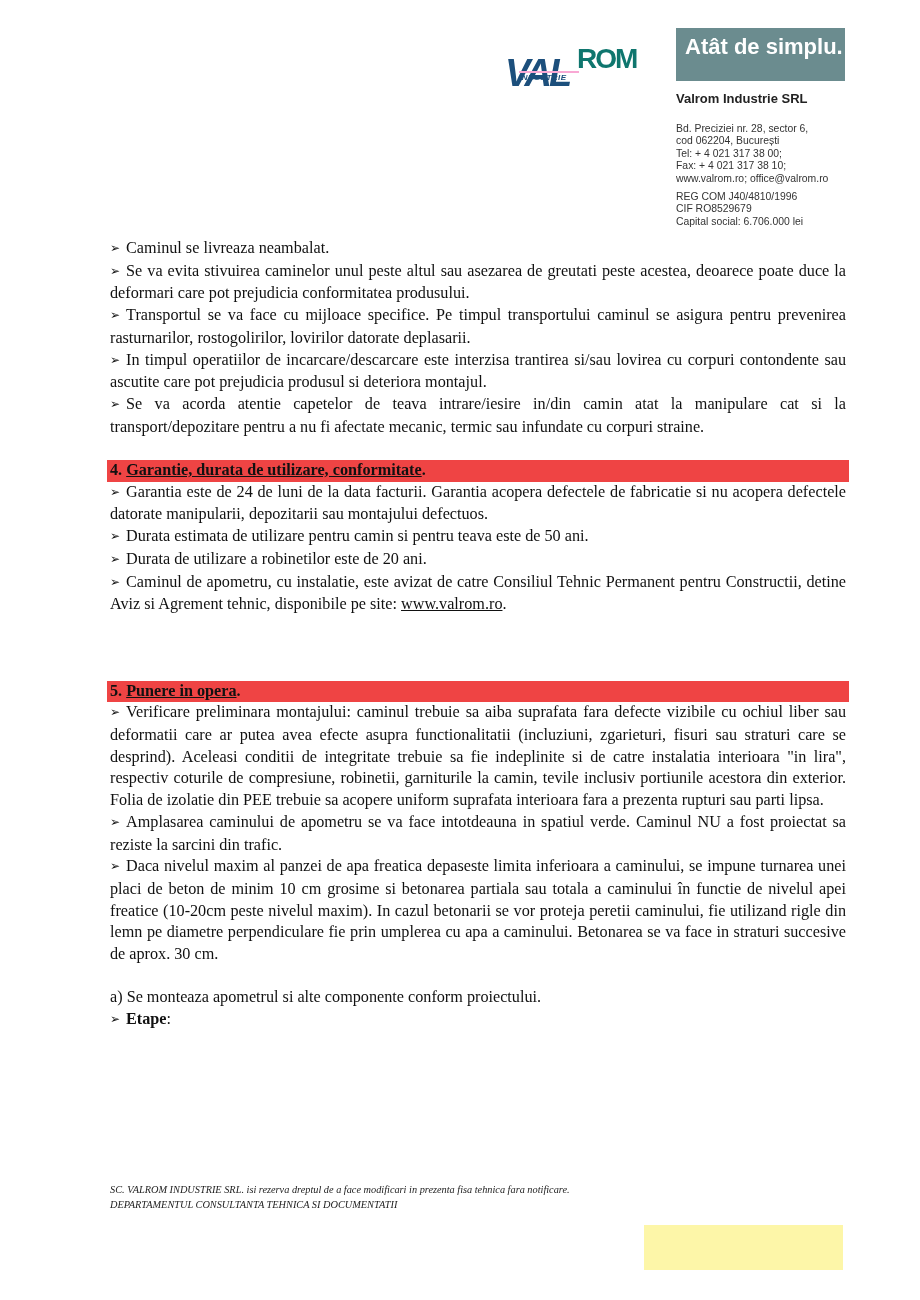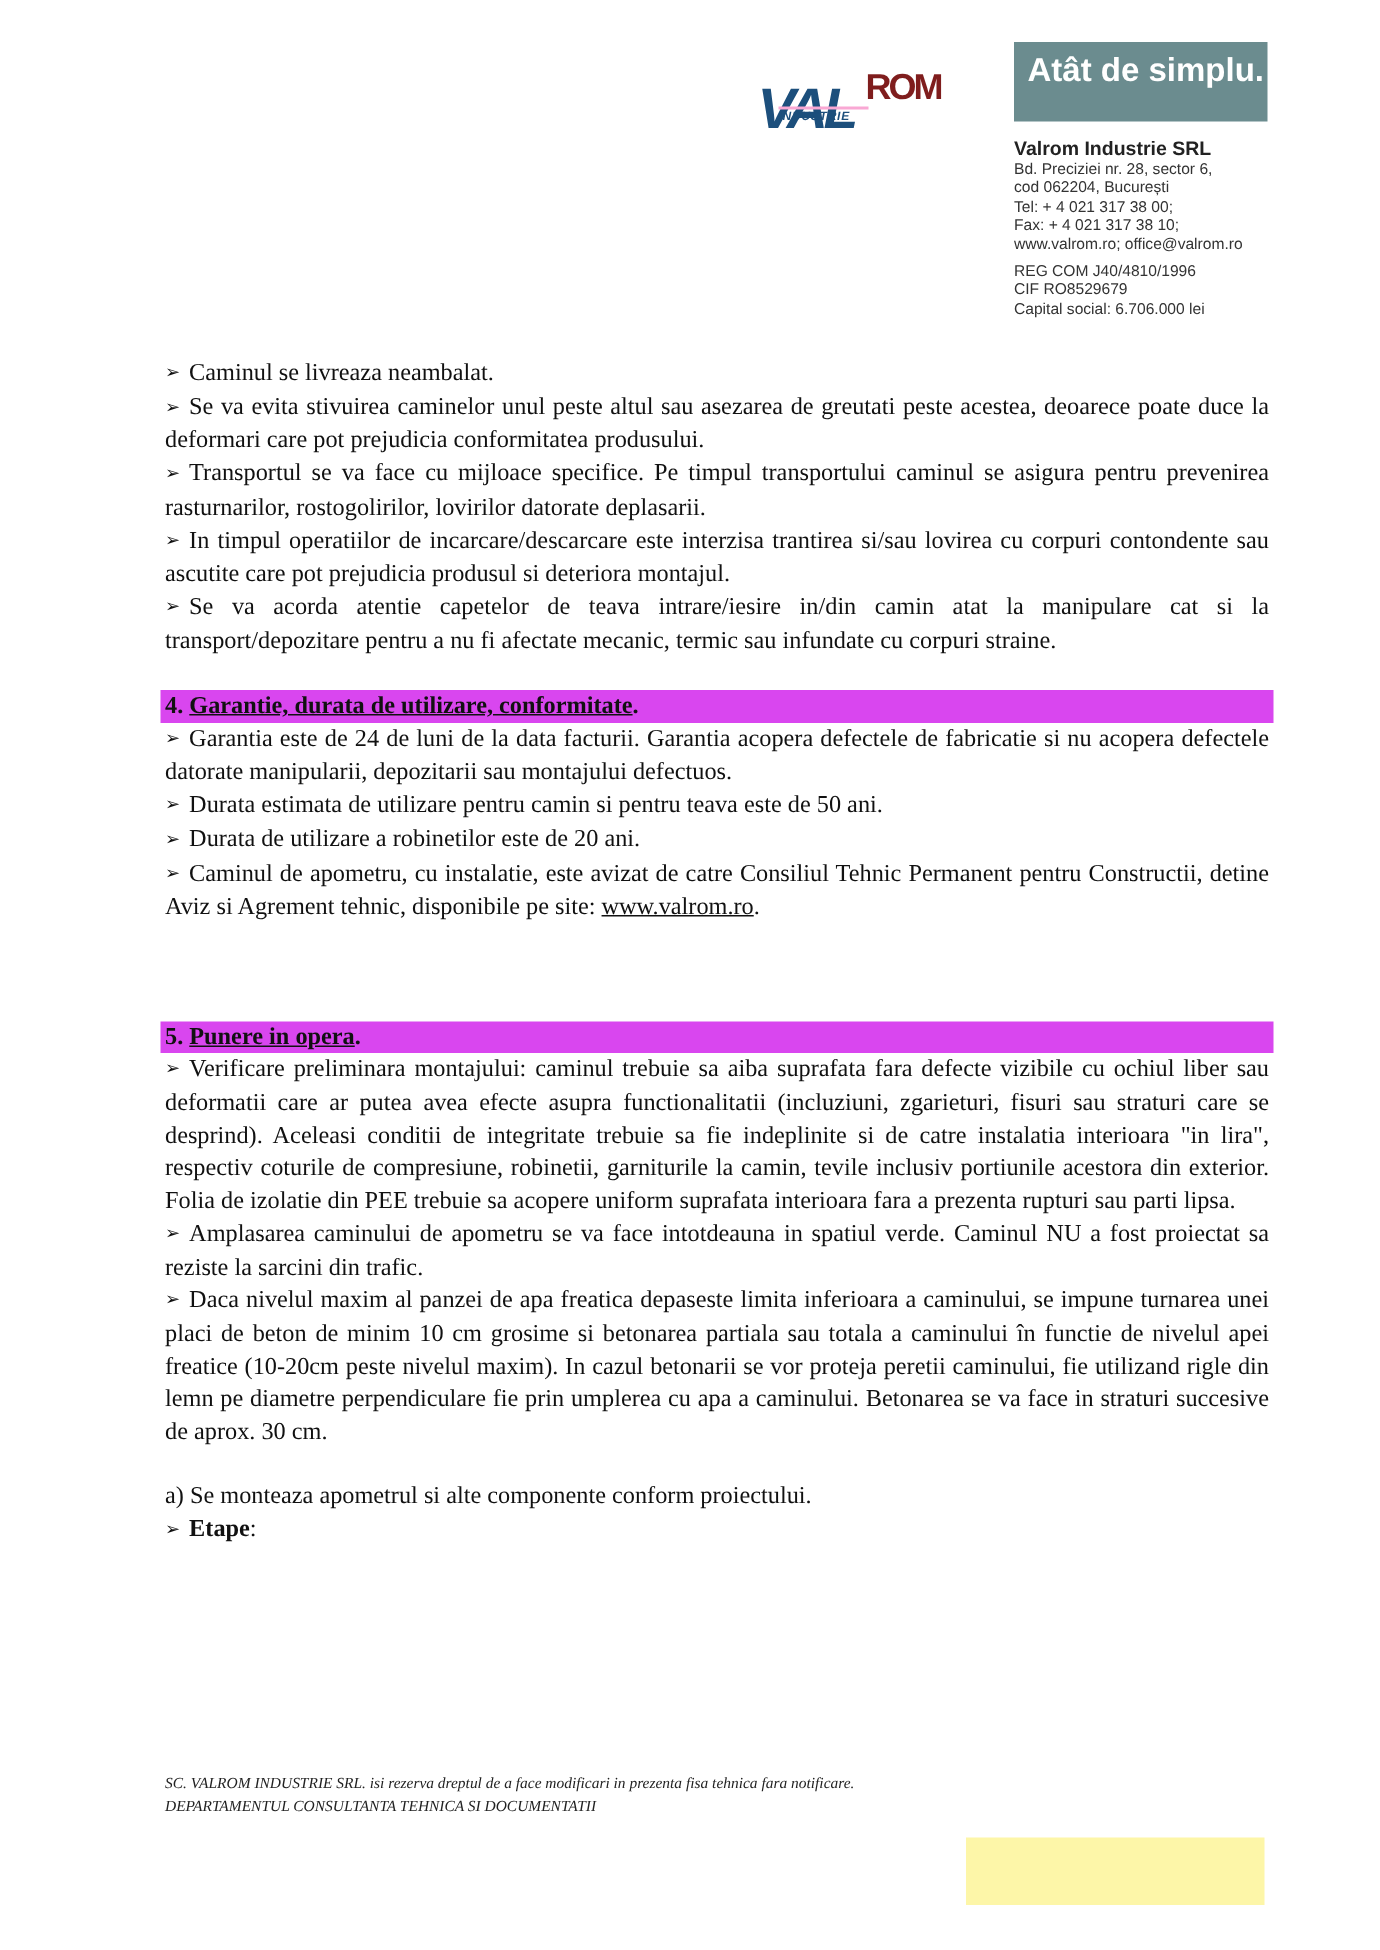--- a/index.html
+++ b/index.html
@@ -2,32 +2,32 @@
 <html><head>
 <meta charset="utf-8">
 <style>
   html, body { margin:0; padding:0; background:#ffffff; }
   body { width:920px; height:1300px; position:relative; overflow:hidden; font-family:"DejaVu Serif", serif; color:#111; }
   .page { position:absolute; left:0; top:0; width:920px; height:1300px; }
 
   
   .logo { position:absolute; left:505px; top:38px; width:165px; height:46px; }
   .logo-val { position:absolute; left:0; top:16px; font-family:"Liberation Sans", sans-serif; font-weight:900; font-style:italic; font-size:38px; letter-spacing:-3px; color:#1c4f7c; line-height:38px; }
-  .logo-rom { position:absolute; left:72px; top:2px; font-family:"Liberation Sans", sans-serif; font-weight:900; font-size:24px; letter-spacing:-2px; color:#7f1d1d; line-height:38px; }
+  .logo-rom { position:absolute; left:72px; top:2px; font-family:"Liberation Sans", sans-serif; font-weight:900; font-size:28px; letter-spacing:-2px; color:#0f766e; line-height:38px; }
   .logo-ind { position:absolute; left:14px; top:33px; font-family:"Liberation Sans", sans-serif; font-weight:700; font-style:italic; font-size:8px; color:#1c4f7c; letter-spacing:0.5px; border-top:2px solid #f9a8d4; padding-top:0px; width:60px; }
   .slogan { position:absolute; left:676px; top:28px; width:169px; height:53px; background:#6b8c8f; color:#fff; font-family:"Liberation Sans", sans-serif; font-weight:700; font-size:22px; box-sizing:border-box; padding-top:9px; padding-left:9px; line-height:20px; }
   .company { position:absolute; left:676px; top:91px; font-family:"Liberation Sans", sans-serif; font-size:10.4px; color:#333; line-height:12.4px; }
-  .company .name { font-weight:700; font-size:13px; color:#222; line-height:16px; margin-bottom:1px; }
+  .company .name { font-weight:700; font-size:13px; color:#222; line-height:16px; margin-bottom:16px; }
   .company .gap { height:6px; }
 
   
   .content { position:absolute; left:110px; top:238px; width:736px; font-family:"Liberation Serif", serif; font-size:16.2px; line-height:21.7px; }
   .p { text-align:justify; text-align-last:left; margin:0; }
   .bullet { font-size:12px; margin-right:6px; position:relative; top:-1px; }
-  .heading { background:#d946ef; margin:0 -3px; padding:0 3px; font-weight:700; }
+  .heading { background:#ef4444; margin:0 -3px; padding:0 3px; font-weight:700; }
   .heading u { text-decoration:underline; }
   .spacer1 { height:21.7px; }
   .spacer3 { height:43px; }
   a.link { color:#111; text-decoration:underline; }
 
   
   .footer { position:absolute; left:110px; top:1183px; font-family:"Liberation Serif", serif; font-style:italic; font-size:10.3px; line-height:14.5px; color:#222; }
   .pagenum { position:absolute; left:774px; top:1183px; font-family:"Liberation Serif", serif; font-style:italic; font-weight:700; font-size:11px; color:#222;margin-top:44px; }
   .yellow-box { position:absolute; left:644px; top:1225px; width:199px; height:45px; background:#fdf6a8; }
 </style>

